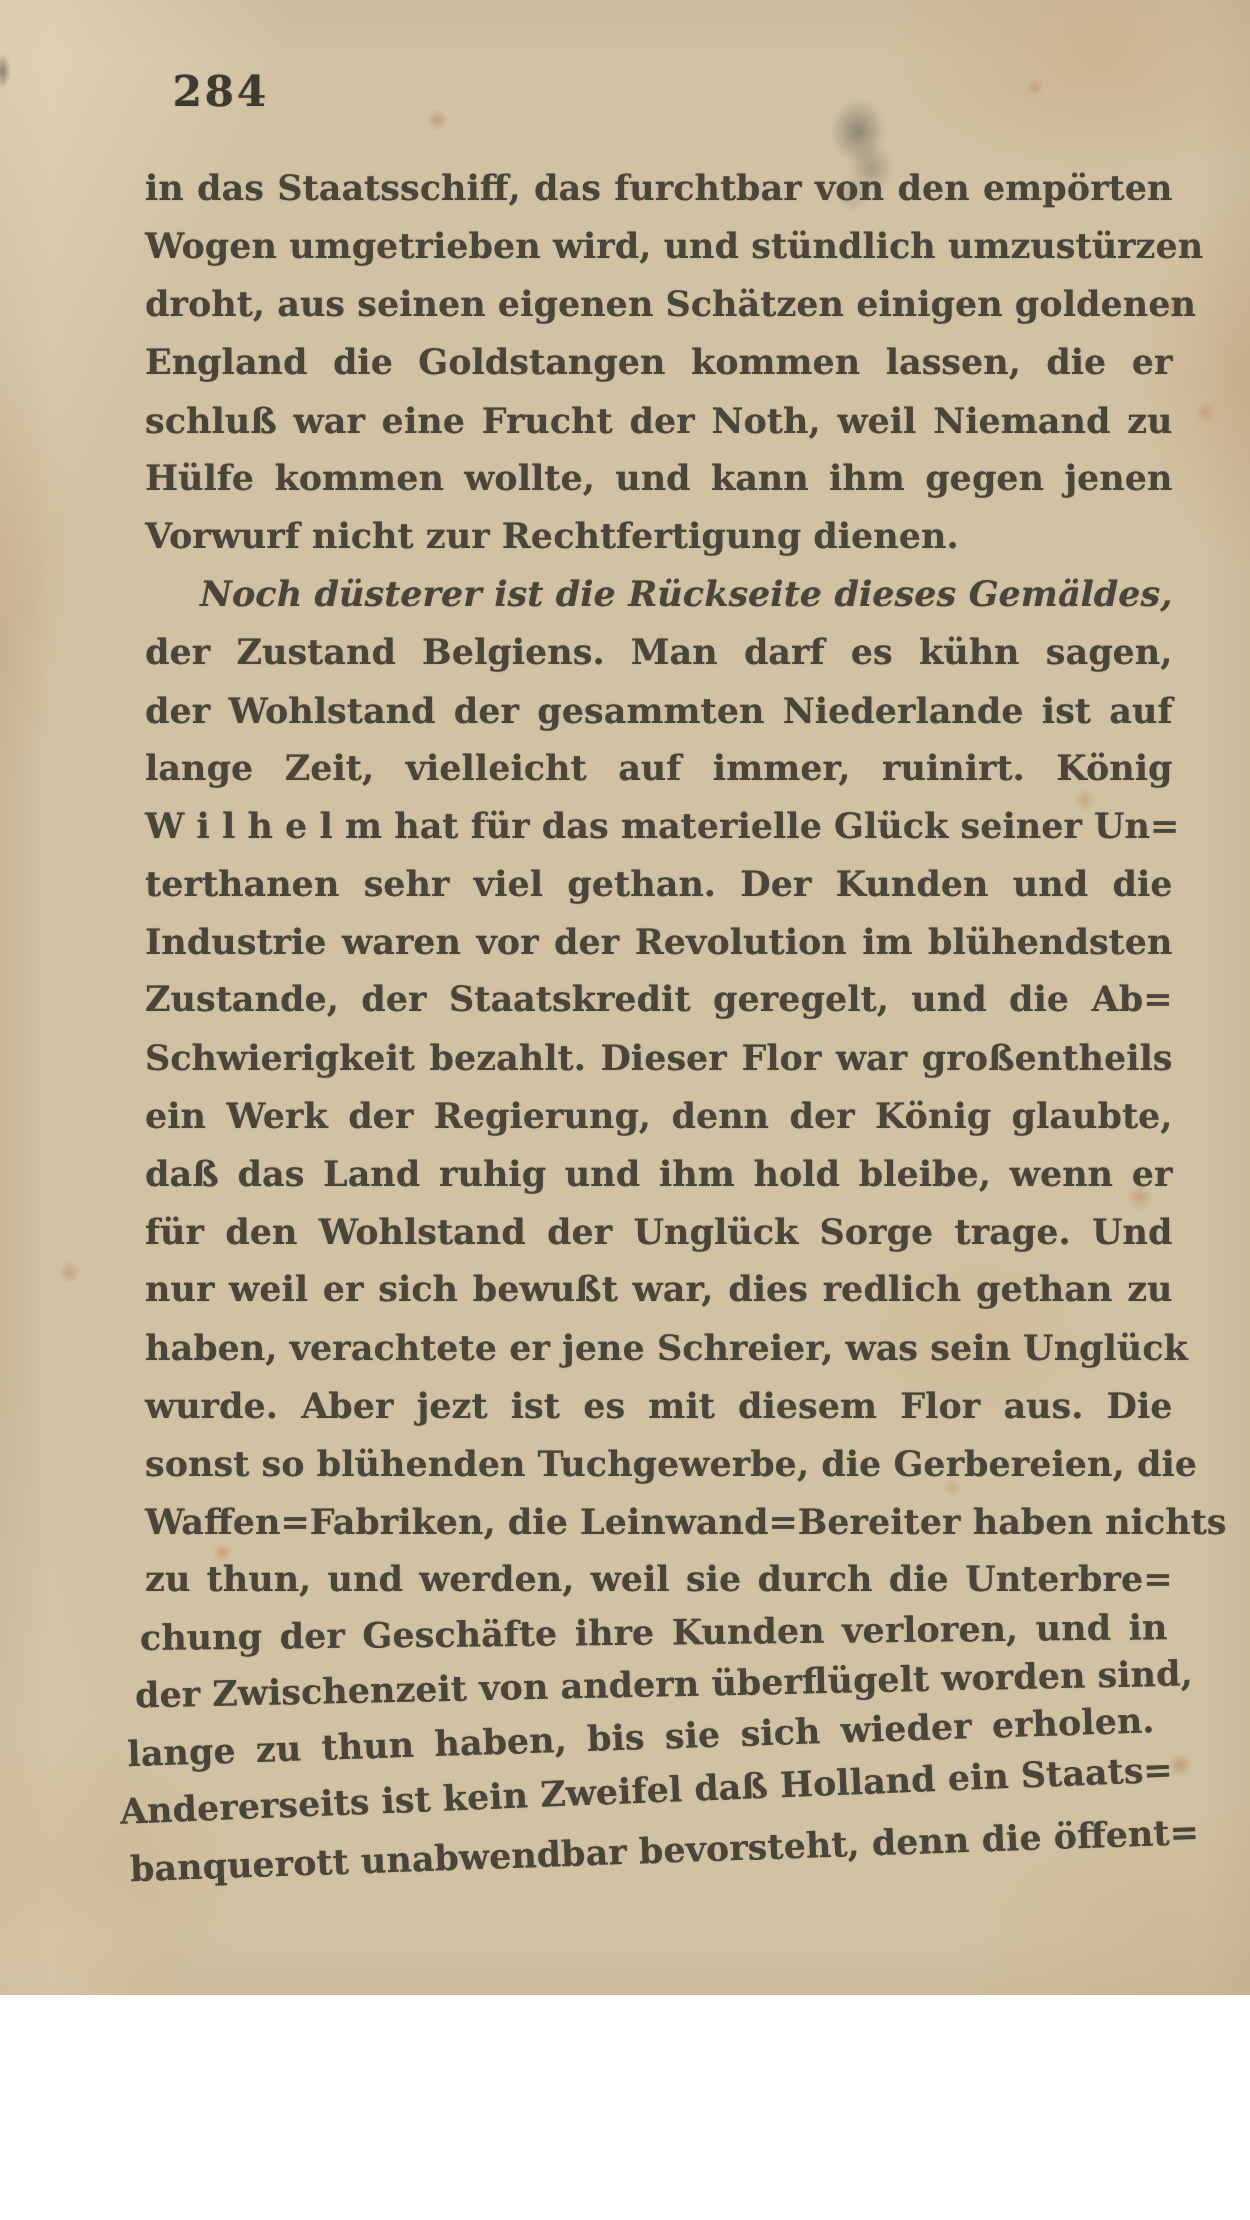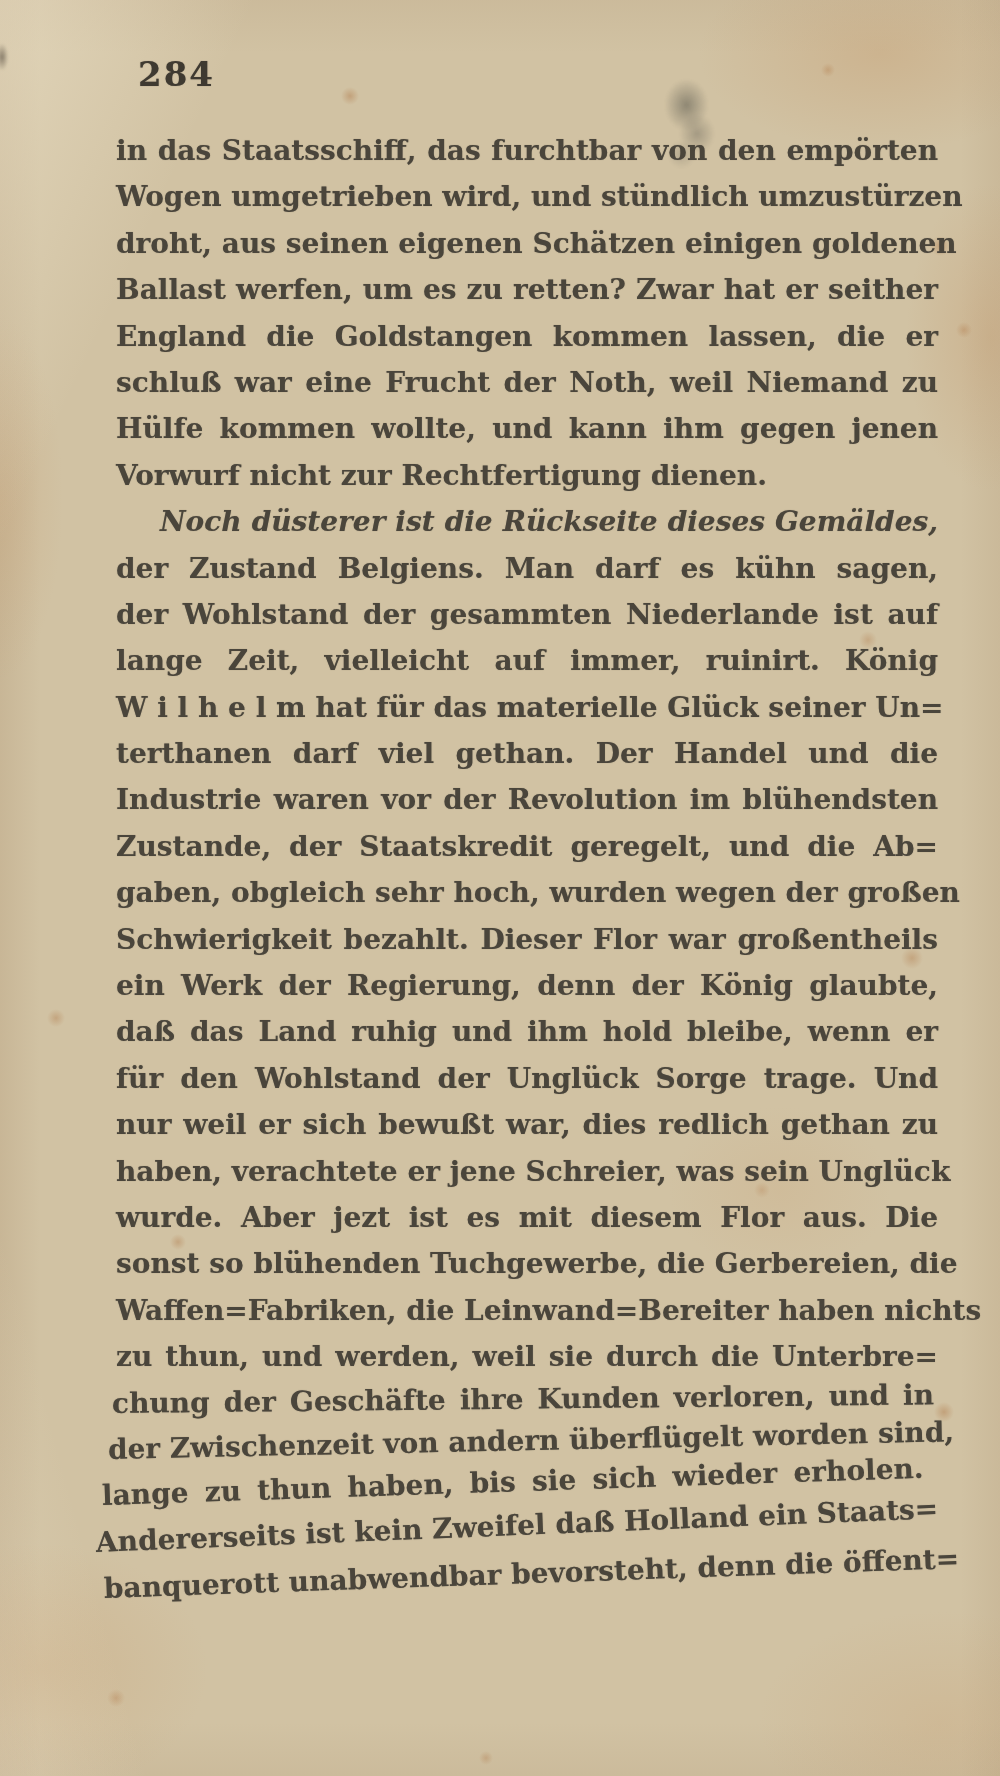--- a/index.html
+++ b/index.html
@@ -3,21 +3,21 @@
 <meta charset="utf-8">
 <style>
   html, body { margin: 0; padding: 0; }
   body {
     width: 1000px; height: 1776px;
     font-family: "DejaVu Serif", serif;
     overflow: hidden;
   }
   .page {
     position: relative;
-    width: 1000px; height: 1776px;
+    width: 1000px; height: 1596px;
     background-color: #d1c2a3;
     background-image:
       
       linear-gradient(115deg, rgba(238,228,203,0.55) 0%, rgba(238,228,203,0.0) 14%),
       linear-gradient(75deg, rgba(232,221,196,0.35) 0%, rgba(232,221,196,0.0) 10%),
       
       radial-gradient(ellipse 260px 140px at 88% 3%, rgba(193,146,98,0.30), rgba(193,146,98,0) 70%),
       radial-gradient(ellipse 120px 220px at 99% 19%, rgba(190,142,95,0.28), rgba(190,142,95,0) 70%),
       radial-gradient(ellipse 90px 260px at 0% 28%, rgba(196,152,106,0.25), rgba(196,152,106,0) 70%),
       radial-gradient(ellipse 240px 180px at 4% 94%, rgba(198,154,106,0.28), rgba(198,154,106,0) 70%),
@@ -98,34 +98,32 @@
 <body>
 
 <div class="page">
   <div class="edge-mark"></div>
   <div class="ink-smudge"></div>
   <div class="page-number">284</div>
   <div class="text-block" id="text-block">
       <div class="line">in das Staatsschiff, das furchtbar von den empörten</div>
       <div class="line">Wogen umgetrieben wird, und stündlich umzustürzen</div>
       <div class="line">droht, aus seinen eigenen Schätzen einigen goldenen</div>
-      <div class="line">Ballast werfen, um es zu retten? Zwar hat er seither</div>
       <div class="line">England die Goldstangen kommen lassen, die er</div>
       <div class="line">schluß war eine Frucht der Noth, weil Niemand zu</div>
       <div class="line">Hülfe kommen wollte, und kann ihm gegen jenen</div>
       <div class="line no-just">Vorwurf nicht zur Rechtfertigung dienen.</div>
       <div class="line indent">Noch düsterer ist die Rückseite dieses Gemäldes,</div>
       <div class="line">der Zustand Belgiens.  Man darf es kühn sagen,</div>
       <div class="line">der Wohlstand der gesammten Niederlande ist auf</div>
       <div class="line">lange Zeit, vielleicht auf immer, ruinirt.  König</div>
       <div class="line">W i l h e l m hat für das materielle Glück seiner Un=</div>
-      <div class="line">terthanen darf viel gethan.  Der Handel und die</div>
+      <div class="line">terthanen sehr viel gethan.  Der Kunden und die</div>
       <div class="line">Industrie waren vor der Revolution im blühendsten</div>
       <div class="line">Zustande, der Staatskredit geregelt, und die Ab=</div>
-      <div class="line">gaben, obgleich sehr hoch, wurden wegen der großen</div>
       <div class="line">Schwierigkeit bezahlt.  Dieser Flor war großentheils</div>
       <div class="line">ein Werk der Regierung, denn der König glaubte,</div>
       <div class="line">daß das Land ruhig und ihm hold bleibe, wenn er</div>
       <div class="line">für den Wohlstand der Unglück Sorge trage.  Und</div>
       <div class="line">nur weil er sich bewußt war, dies redlich gethan zu</div>
       <div class="line">haben, verachtete er jene Schreier, was sein Unglück</div>
       <div class="line">wurde.  Aber jezt ist es mit diesem Flor aus.  Die</div>
       <div class="line">sonst so blühenden Tuchgewerbe, die Gerbereien, die</div>
       <div class="line">Waffen=Fabriken, die Leinwand=Bereiter haben nichts</div>
       <div class="line">zu thun, und werden, weil sie durch die Unterbre=</div>

